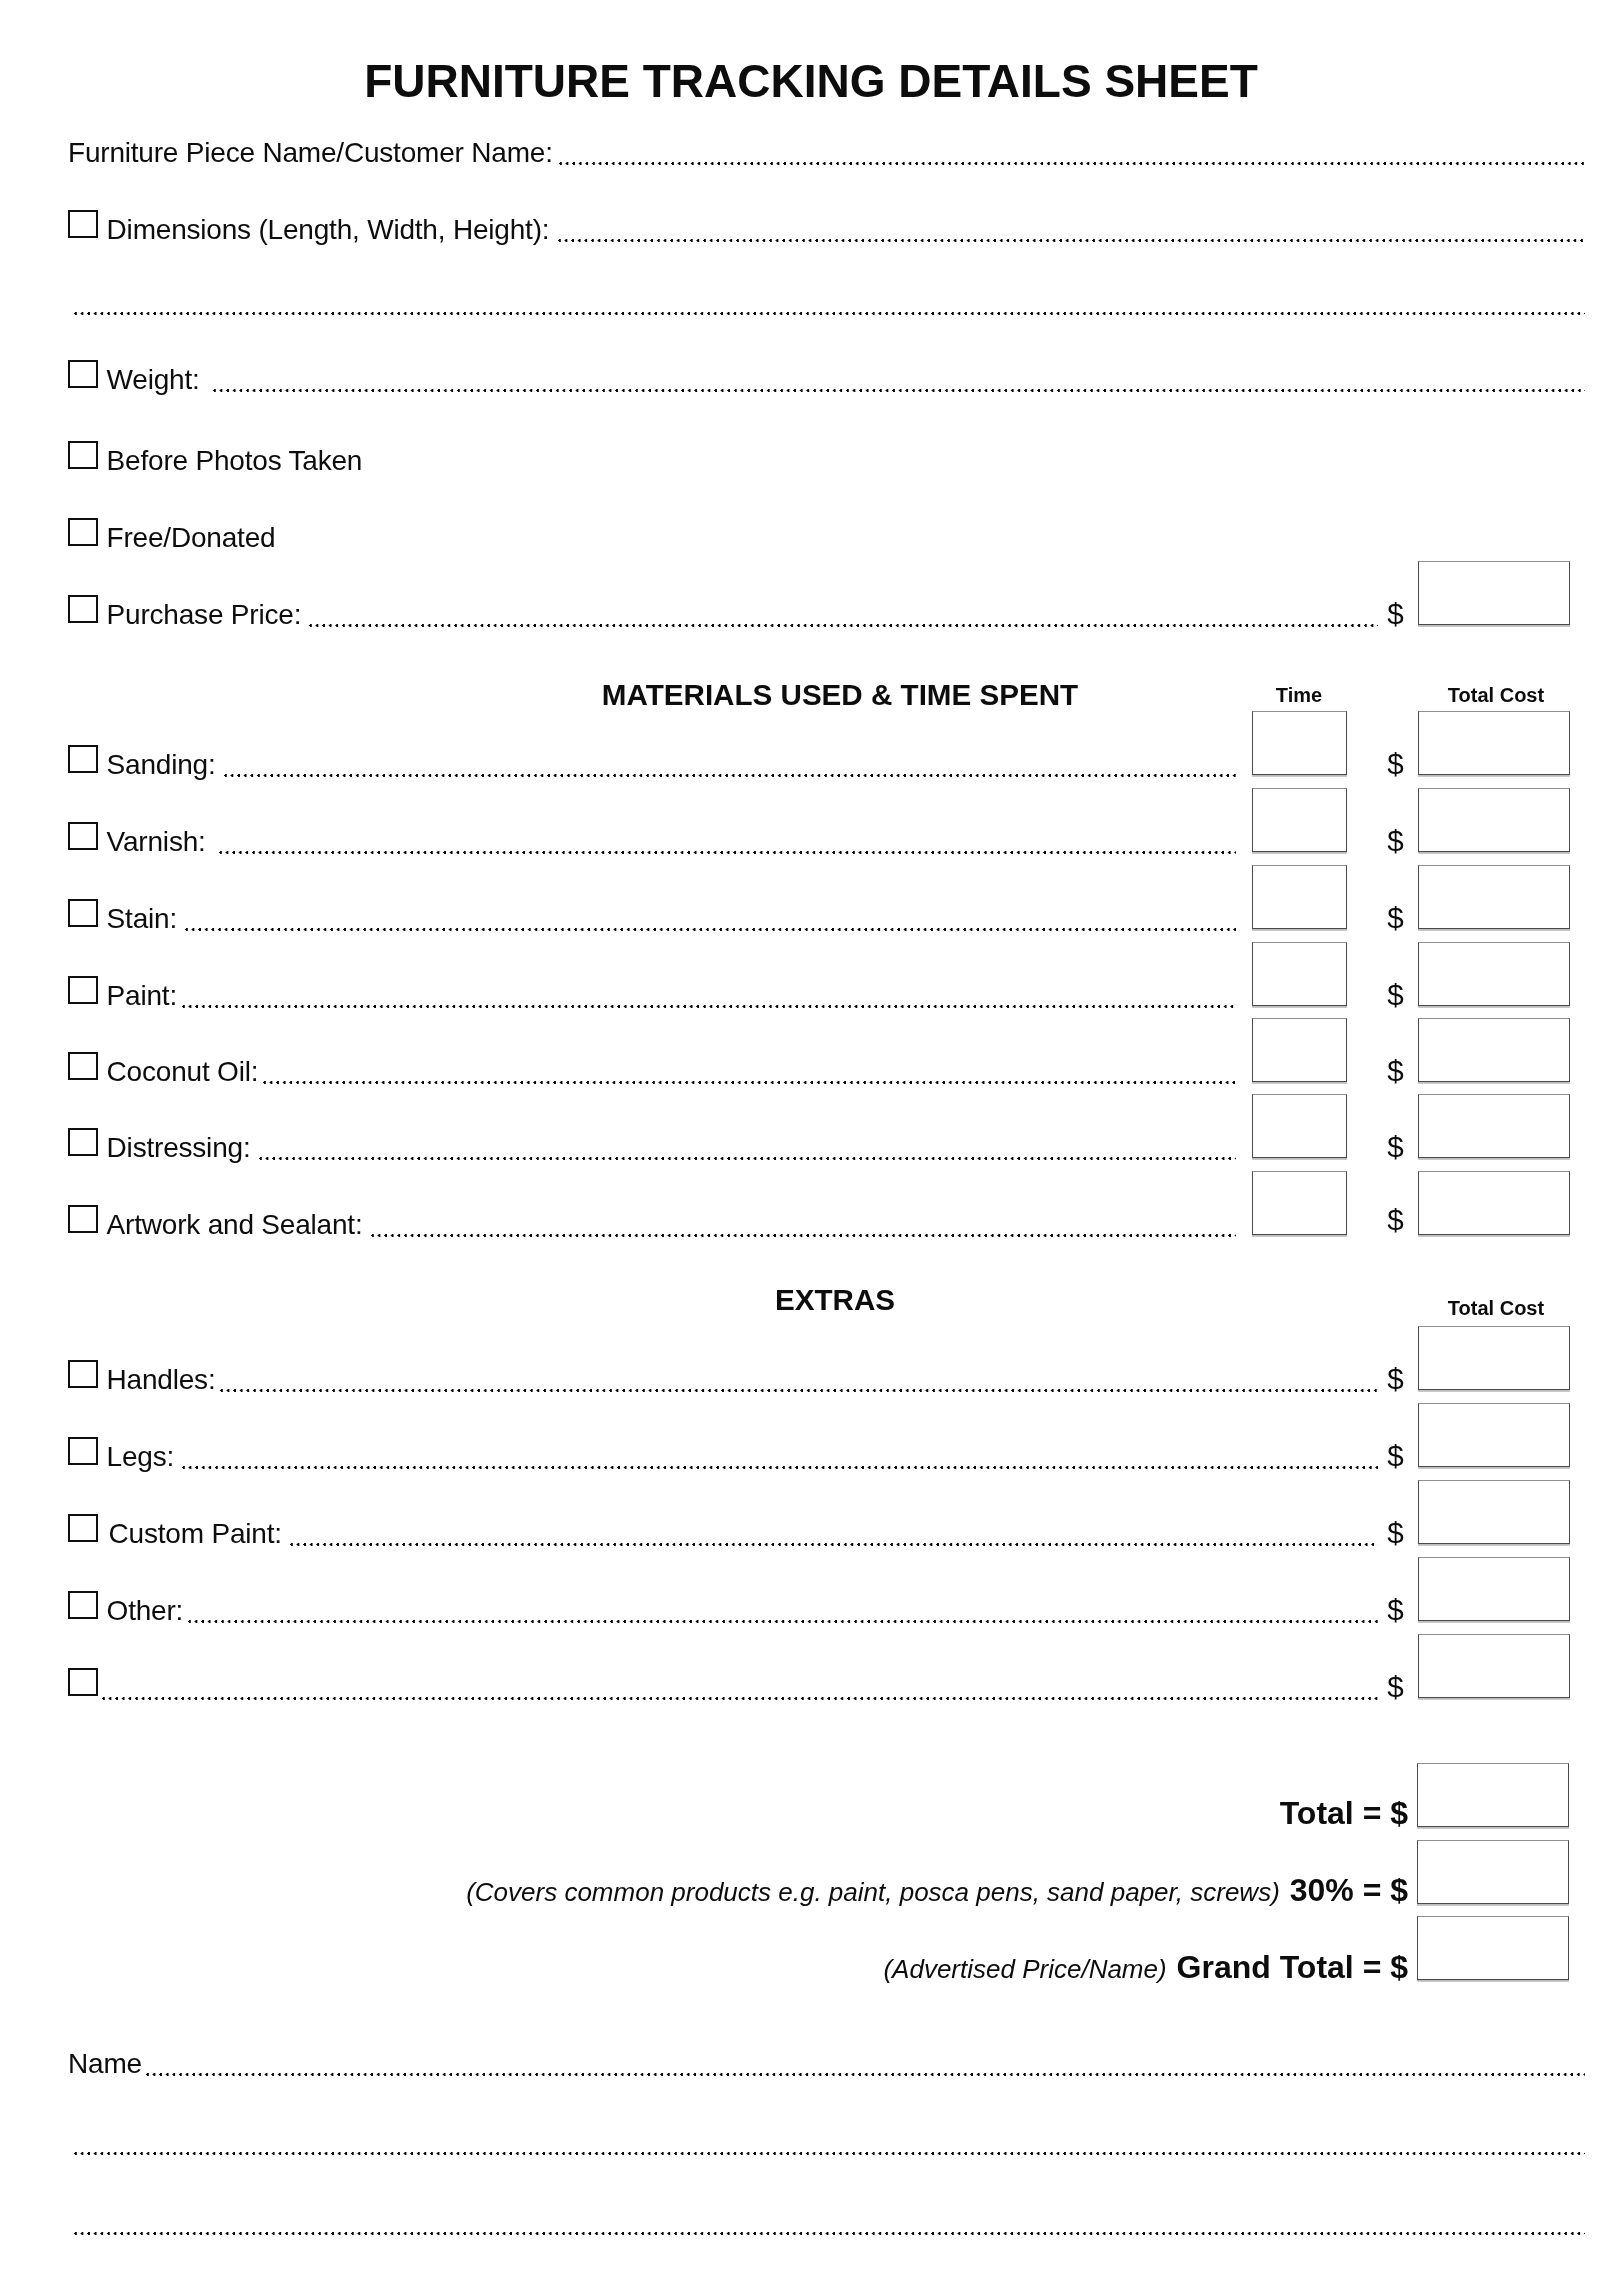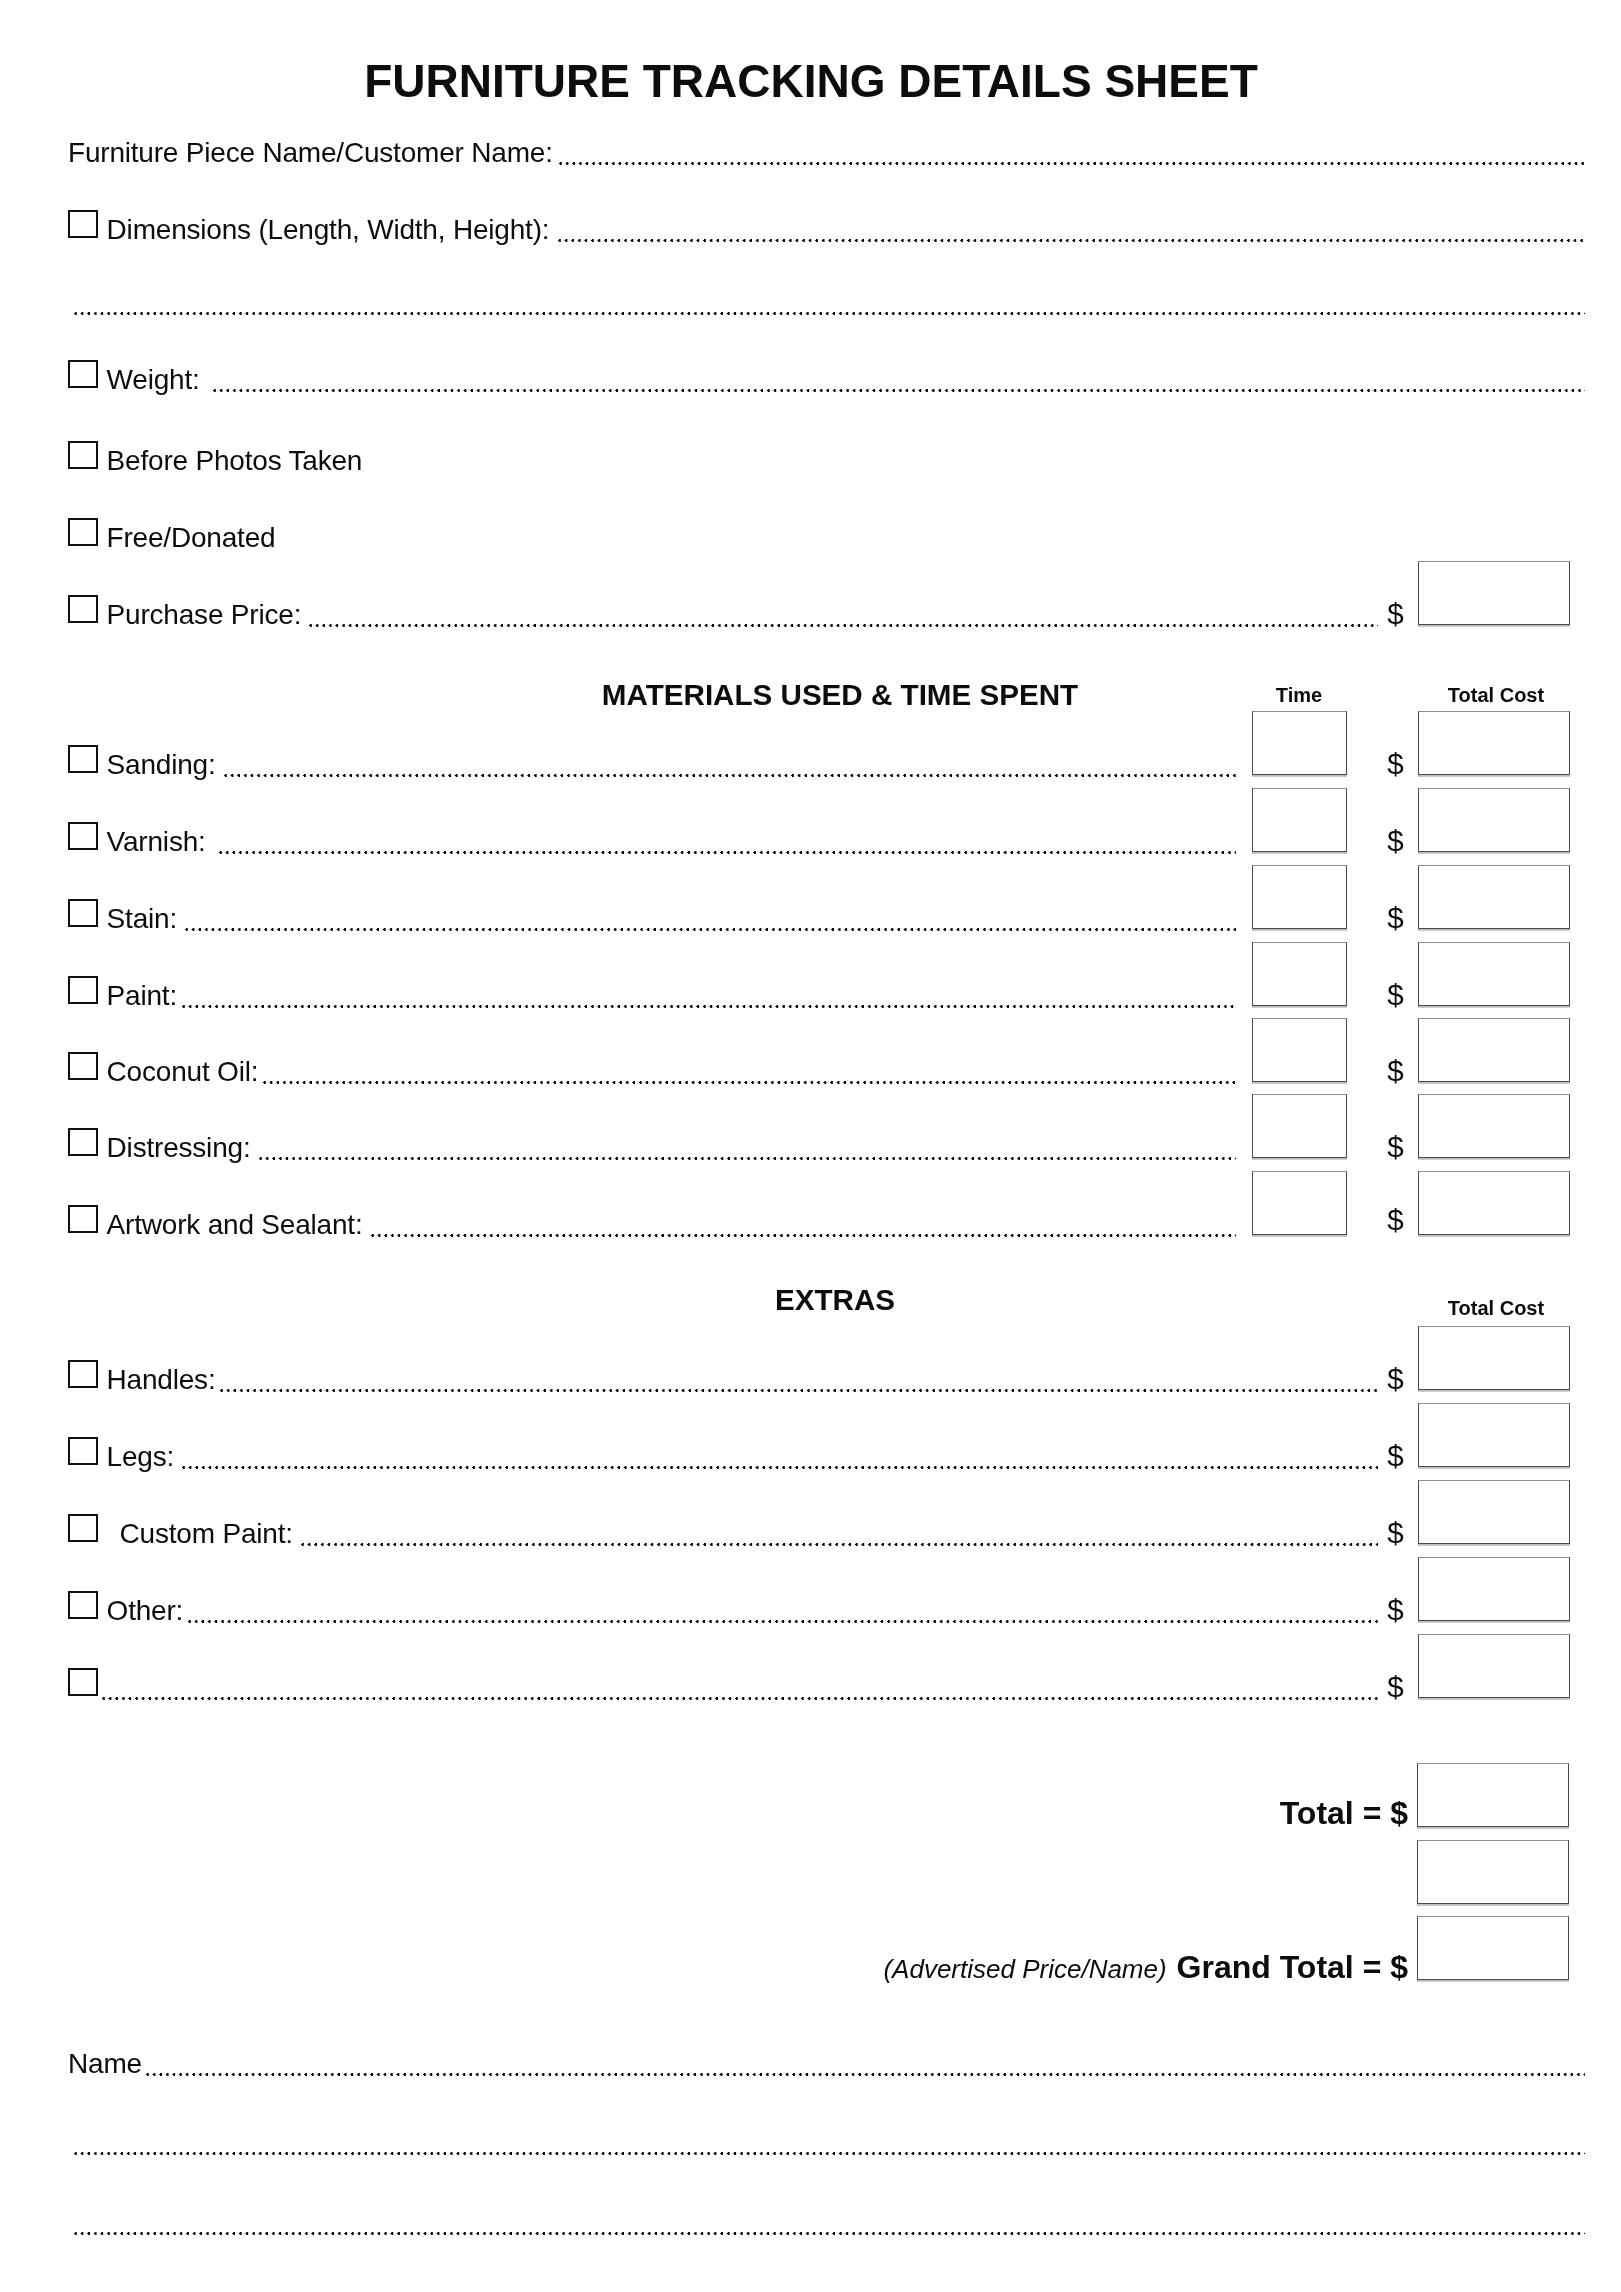--- a/index.html
+++ b/index.html
@@ -23,21 +23,21 @@
   .row.mat    { right:386px; }  
   .cb {
     box-sizing:border-box; flex:0 0 29.6px; width:29.6px; height:28px;
     border:2.7px solid #0f0f0f; background:#fff; margin-bottom:1.8px;
   }
   .lbl {
     font-size:28px; line-height:39px; white-space:nowrap;
     margin-left:9px; letter-spacing:-0.2px;
   }
   .lbl.first { margin-left:0; }
-  .lbl.padded { margin-left:22px; }
+  .lbl.padded { margin-left:11px; }
   .dots {
     flex:1 1 auto; align-self:flex-end; height:5.4px;
     margin:0 0 5.4px 7.2px;
     background-image:radial-gradient(circle 1.5px at 2.7px 2.7px, #000 97%, transparent 100%);
     background-size:6.6px 5.4px; background-repeat:repeat-x;
   }
   .dots.first { margin-left:5.4px; }
   
   .fbox {
     position:absolute; box-sizing:border-box; background:#fff;
@@ -219,20 +219,24 @@
     <div class="dots" style="margin-left:3.6px"></div>
   </div>
   <span class="dollar" style="top:1669px">$</span>
   <div class="fbox cost-box" style="top:1634px"></div>
 
   <div class="total-line" style="top:1795px">
     <span class="total-big">Total = $</span>
   </div>
   <div class="fbox cost-box" style="left:1417px; top:1763px"></div>
 
+  <div class="total-line" style="top:1872px">
+    <span class="total-note">(Covers common products e.g. paint, posca pens, sand paper, screws)</span>
+    <span class="total-big">30% = $</span>
+  </div>
   <div class="fbox cost-box" style="left:1417px; top:1840px"></div>
 
   <div class="total-line" style="top:1949px">
     <span class="total-note">(Advertised Price/Name)</span>
     <span class="total-big">Grand Total = $</span>
   </div>
   <div class="fbox cost-box" style="left:1417px; top:1916px"></div>
 
   <div class="row" style="top:2044px">
     <span class="lbl first">Name</span>

